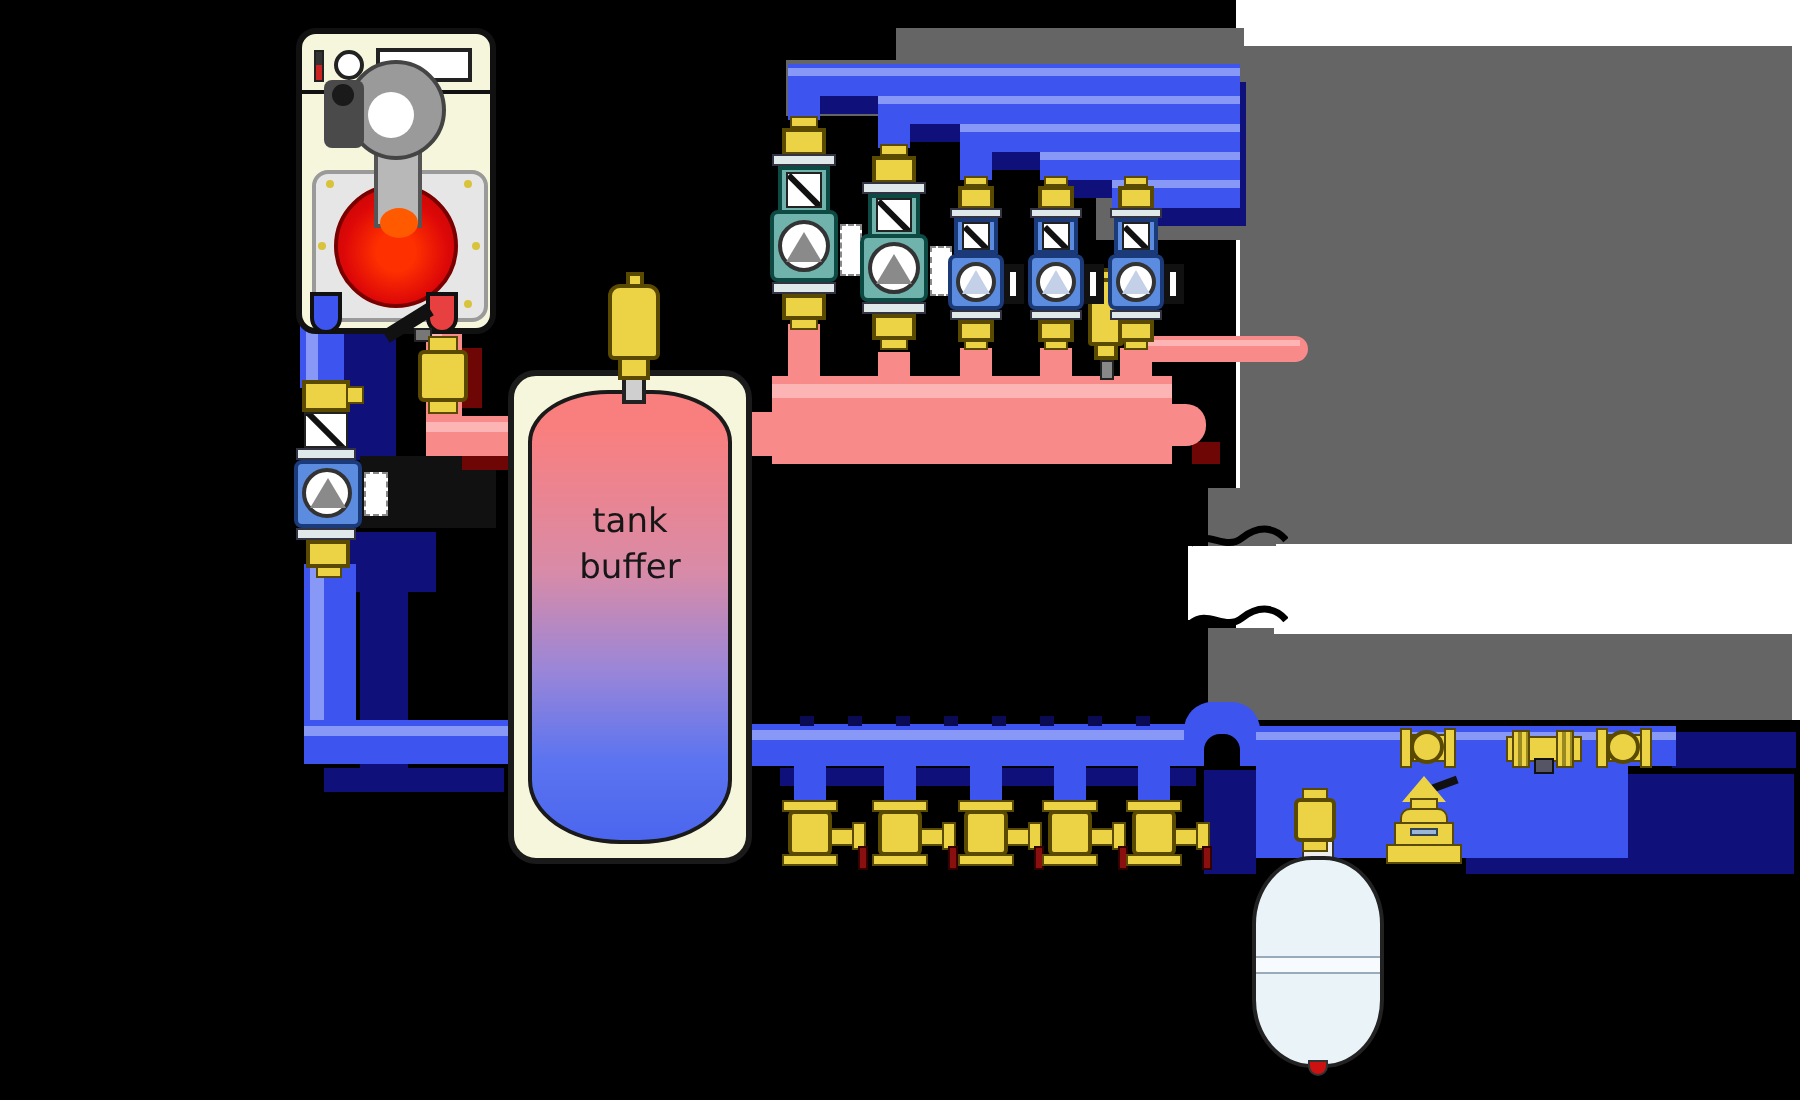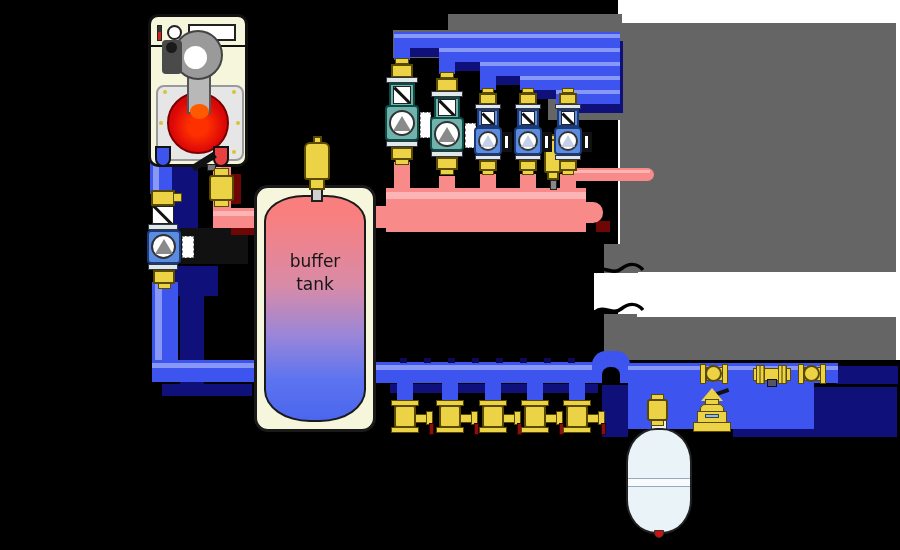--- a/index.html
+++ b/index.html
@@ -127,22 +127,22 @@
   <div class="a tick" style="left:496px;top:358px"></div>
   <div class="a tick" style="left:520px;top:358px"></div>
   <div class="a tick" style="left:544px;top:358px"></div>
   <div class="a tick" style="left:568px;top:358px"></div>
 
   <div class="a" style="left:254px;top:185px;width:122px;height:247px;background:#f6f6dc;border:3px solid #1a1a1a;border-radius:14px"></div>
   <div class="a" style="left:264px;top:195px;width:102px;height:227px;border:2px solid #1a1a1a;
        border-radius:40px 40px 46px 46px / 26px 26px 32px 32px;
        background:linear-gradient(#f97f7f 8%, #d88ba8 40%, #9a86d8 62%, #5c74f0 82%, #4b66ee)"></div>
   <div class="a txt" style="left:264px;top:250px;width:102px">
+    <div>tank</div>
     <div>buffer</div>
-    <div>tank</div>
   </div>
 
   <div class="a" style="left:311px;top:188px;width:12px;height:14px;background:#cfcfcf;border:2px solid #222"></div>
   <div class="a brass" style="left:313px;top:136px;width:9px;height:8px"></div>
   <div class="a brass" style="left:304px;top:142px;width:26px;height:38px;border-radius:6px 6px 3px 3px"></div>
   <div class="a brass" style="left:309px;top:178px;width:16px;height:12px"></div>
 
   <div class="a brass" style="left:549px;top:134px;width:8px;height:7px"></div>
   <div class="a brass" style="left:544px;top:139px;width:18px;height:34px;border-radius:5px 5px 2px 2px"></div>
   <div class="a brass" style="left:547px;top:171px;width:12px;height:9px"></div>

